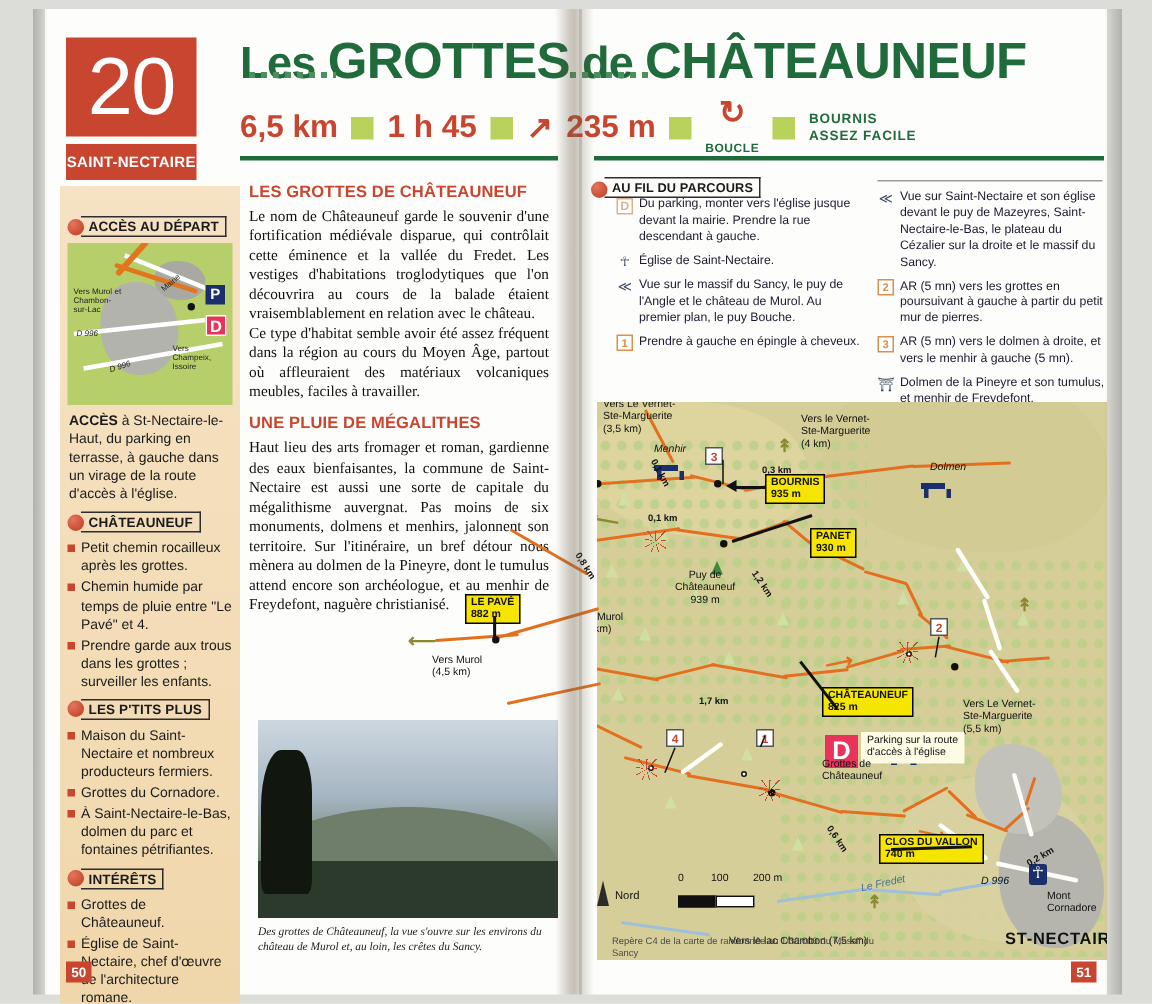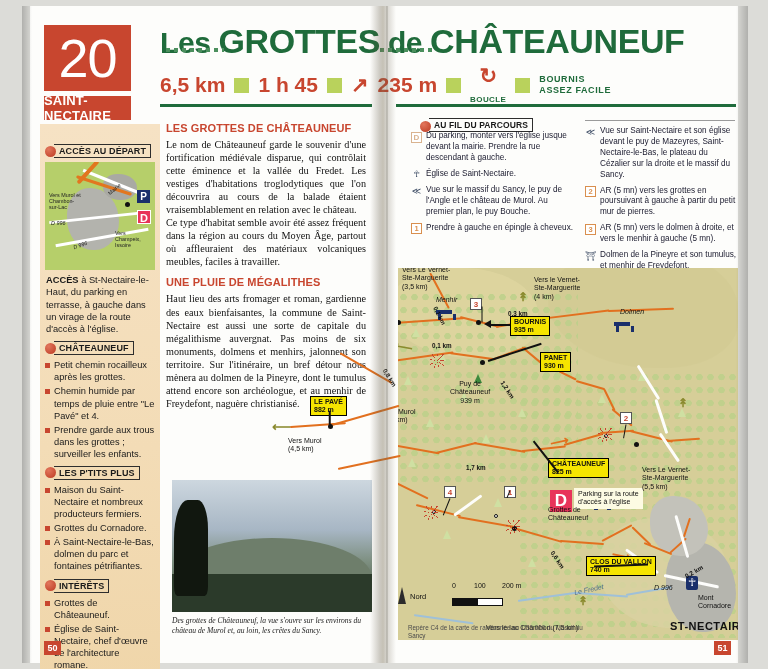--- a/index.html
+++ b/index.html
@@ -45,21 +45,21 @@
     position: absolute; left: 44px; top: 25px; width: 87px; height: 66px;
     background: #c8462f; color: #fff;
     display: flex; align-items: center; justify-content: center;
     font-size: 54px; font-weight: 300; letter-spacing: -1px;
     font-family: "Liberation Sans", sans-serif;
   }
   #commune-box {
     position: absolute; left: 44px; top: 96px; width: 87px; height: 24px;
     background: #c8462f; color: #fff;
     display: flex; align-items: center; justify-content: center;
-    font-size: 13px; font-weight: bold; letter-spacing: .2px;
+    font-size: 10px; font-weight: bold; letter-spacing: .2px;
   }
   #title-line {
     position: absolute; left: 160px; top: 22px; width: 580px; height: 46px;
     color: #1f6b3b; font-size: 34px; font-weight: bold;
     white-space: nowrap; letter-spacing: -.4px;
   }
   #title-line .light { font-weight: bold; font-size: 30px; }
   .title-dots {
     position: absolute; height: 4px; top: 48px;
     background-image: repeating-linear-gradient(to right,
@@ -181,21 +181,21 @@
     position: absolute; left: 2px; bottom: 16px; width: 34px; height: 96px;
     background: #11170f; border-radius: 40% 30% 10% 10%;
   }
   #cap-left {
     position: absolute; left: 172px; top: 616px; width: 212px;
     font-family: "Liberation Serif", serif; font-style: italic;
     font-size: 7.6px; line-height: 1.3; color: #222;
   }
 
   
-  #afp-head { position: absolute; left: 420px; top: 112px; align-items: flex-end; }
+  #afp-head { position: absolute; left: 394px; top: 112px; align-items: flex-end; }
   .afp-col { position: absolute; font-size: 8.2px; line-height: 1.33; color: #1a1a2e; }
   #afp-left  { left: 411px; top: 131px; width: 165px; }
   #afp-right { left: 585px; top: 126px; width: 152px; }
   .afp-row { display: flex; gap: 4px; margin-bottom: 5px; align-items: flex-start; }
   .afp-mark { flex: 0 0 11px; width: 11px; height: 11px; margin-top: .5px; }
   .mk-num {
     border: 1px solid #d98f4e; color: #d98f4e; font-size: 7.5px;
     text-align: center; line-height: 10px; font-weight: bold; background: #fff;
   }
   .mk-D {

